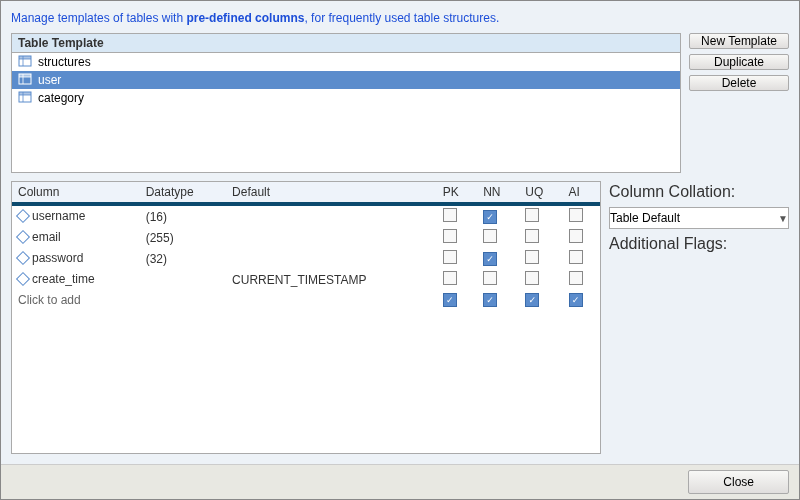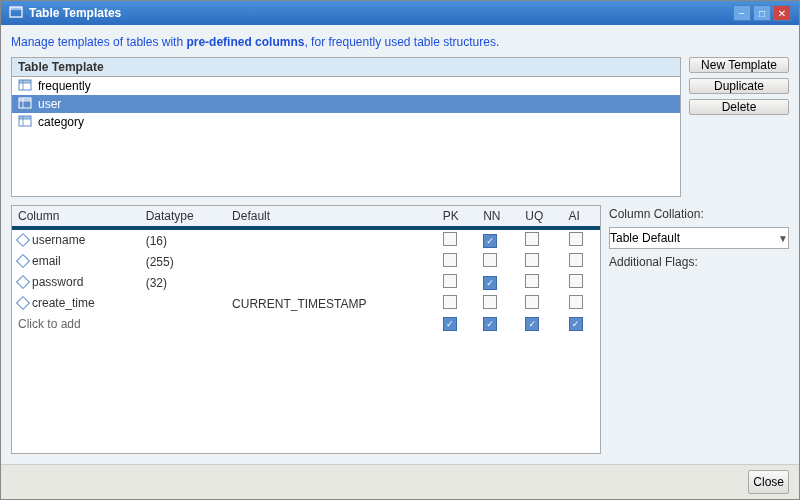--- a/index.html
+++ b/index.html
@@ -202,21 +202,21 @@
     .datatype-col { color: #5b8ccc; }
 
     .right-panel {
       width: 180px;
       display: flex;
       flex-direction: column;
       gap: 6px;
       padding-top: 2px;
     }
     .field-label {
-      font-size: 12px;
+      font-size: 16px;
       color: #333;
       font-weight: normal;
     }
     .collation-select {
       width: 100%;
       border: 1px solid #aaa;
       background: white;
       padding: 2px 0;
       font-size: 12px;
       display: flex;
@@ -233,66 +233,52 @@
     .footer {
       display: flex;
       justify-content: flex-end;
       padding: 5px 10px;
       border-top: 1px solid #ccc;
       background: #e8e8e2;
     }
     .close-btn-footer {
       background: linear-gradient(to bottom, #f8f8f6, #e0dedd);
       border: 1px solid #aaa;
-      padding: 4px 4px;
+      padding: 4px 34px;
       font-size: 12px;
       cursor: pointer;
       border-radius: 2px;
     }
   </style>
 </head>
 <body>
 
 <div class="window">
 
-  <div class="title-bar">
-    <div class="title-bar-left">
-      <svg class="title-icon" viewBox="0 0 14 14">
-        <rect x="1" y="1" width="12" height="10" fill="none" stroke="white" stroke-width="1.2"></rect>
-        <rect x="1" y="1" width="12" height="3" fill="white" opacity="0.5"></rect>
-      </svg>
-      <span class="title-text">Table Templates</span>
-    </div>
-    <div class="title-controls">
-      <div class="title-btn">−</div>
-      <div class="title-btn">□</div>
-      <div class="title-btn close-btn">✕</div>
-    </div>
-  </div>
 
   <div class="content">
 
     <div class="description">
       Manage templates of tables with <strong>pre-defined columns</strong>, for frequently used table structures.
     </div>
 
     <div class="top-section">
       <div class="template-list-box">
         <div class="template-list-header">Table Template</div>
 
         <div class="template-item">
           <span class="item-icon">
             <svg width="14" height="14" viewBox="0 0 14 14">
               <rect x="1" y="1" width="12" height="10" fill="none" stroke="#5b8ccc" stroke-width="1"></rect>
               <rect x="1" y="1" width="12" height="3" fill="#5b8ccc" opacity="0.5"></rect>
               <line x1="1" y1="4" x2="13" y2="4" stroke="#5b8ccc" stroke-width="0.8"></line>
               <line x1="5" y1="1" x2="5" y2="11" stroke="#5b8ccc" stroke-width="0.8"></line>
             </svg>
           </span>
-          <span>frequently</span>
+          <span>structures</span>
         </div>
 
         <div class="template-item selected">
           <span class="item-icon">
             <svg width="14" height="14" viewBox="0 0 14 14">
               <rect x="1" y="1" width="12" height="10" fill="none" stroke="white" stroke-width="1"></rect>
               <rect x="1" y="1" width="12" height="3" fill="white" opacity="0.5"></rect>
               <line x1="1" y1="4" x2="13" y2="4" stroke="white" stroke-width="0.8"></line>
               <line x1="5" y1="1" x2="5" y2="11" stroke="white" stroke-width="0.8"></line>
             </svg>

